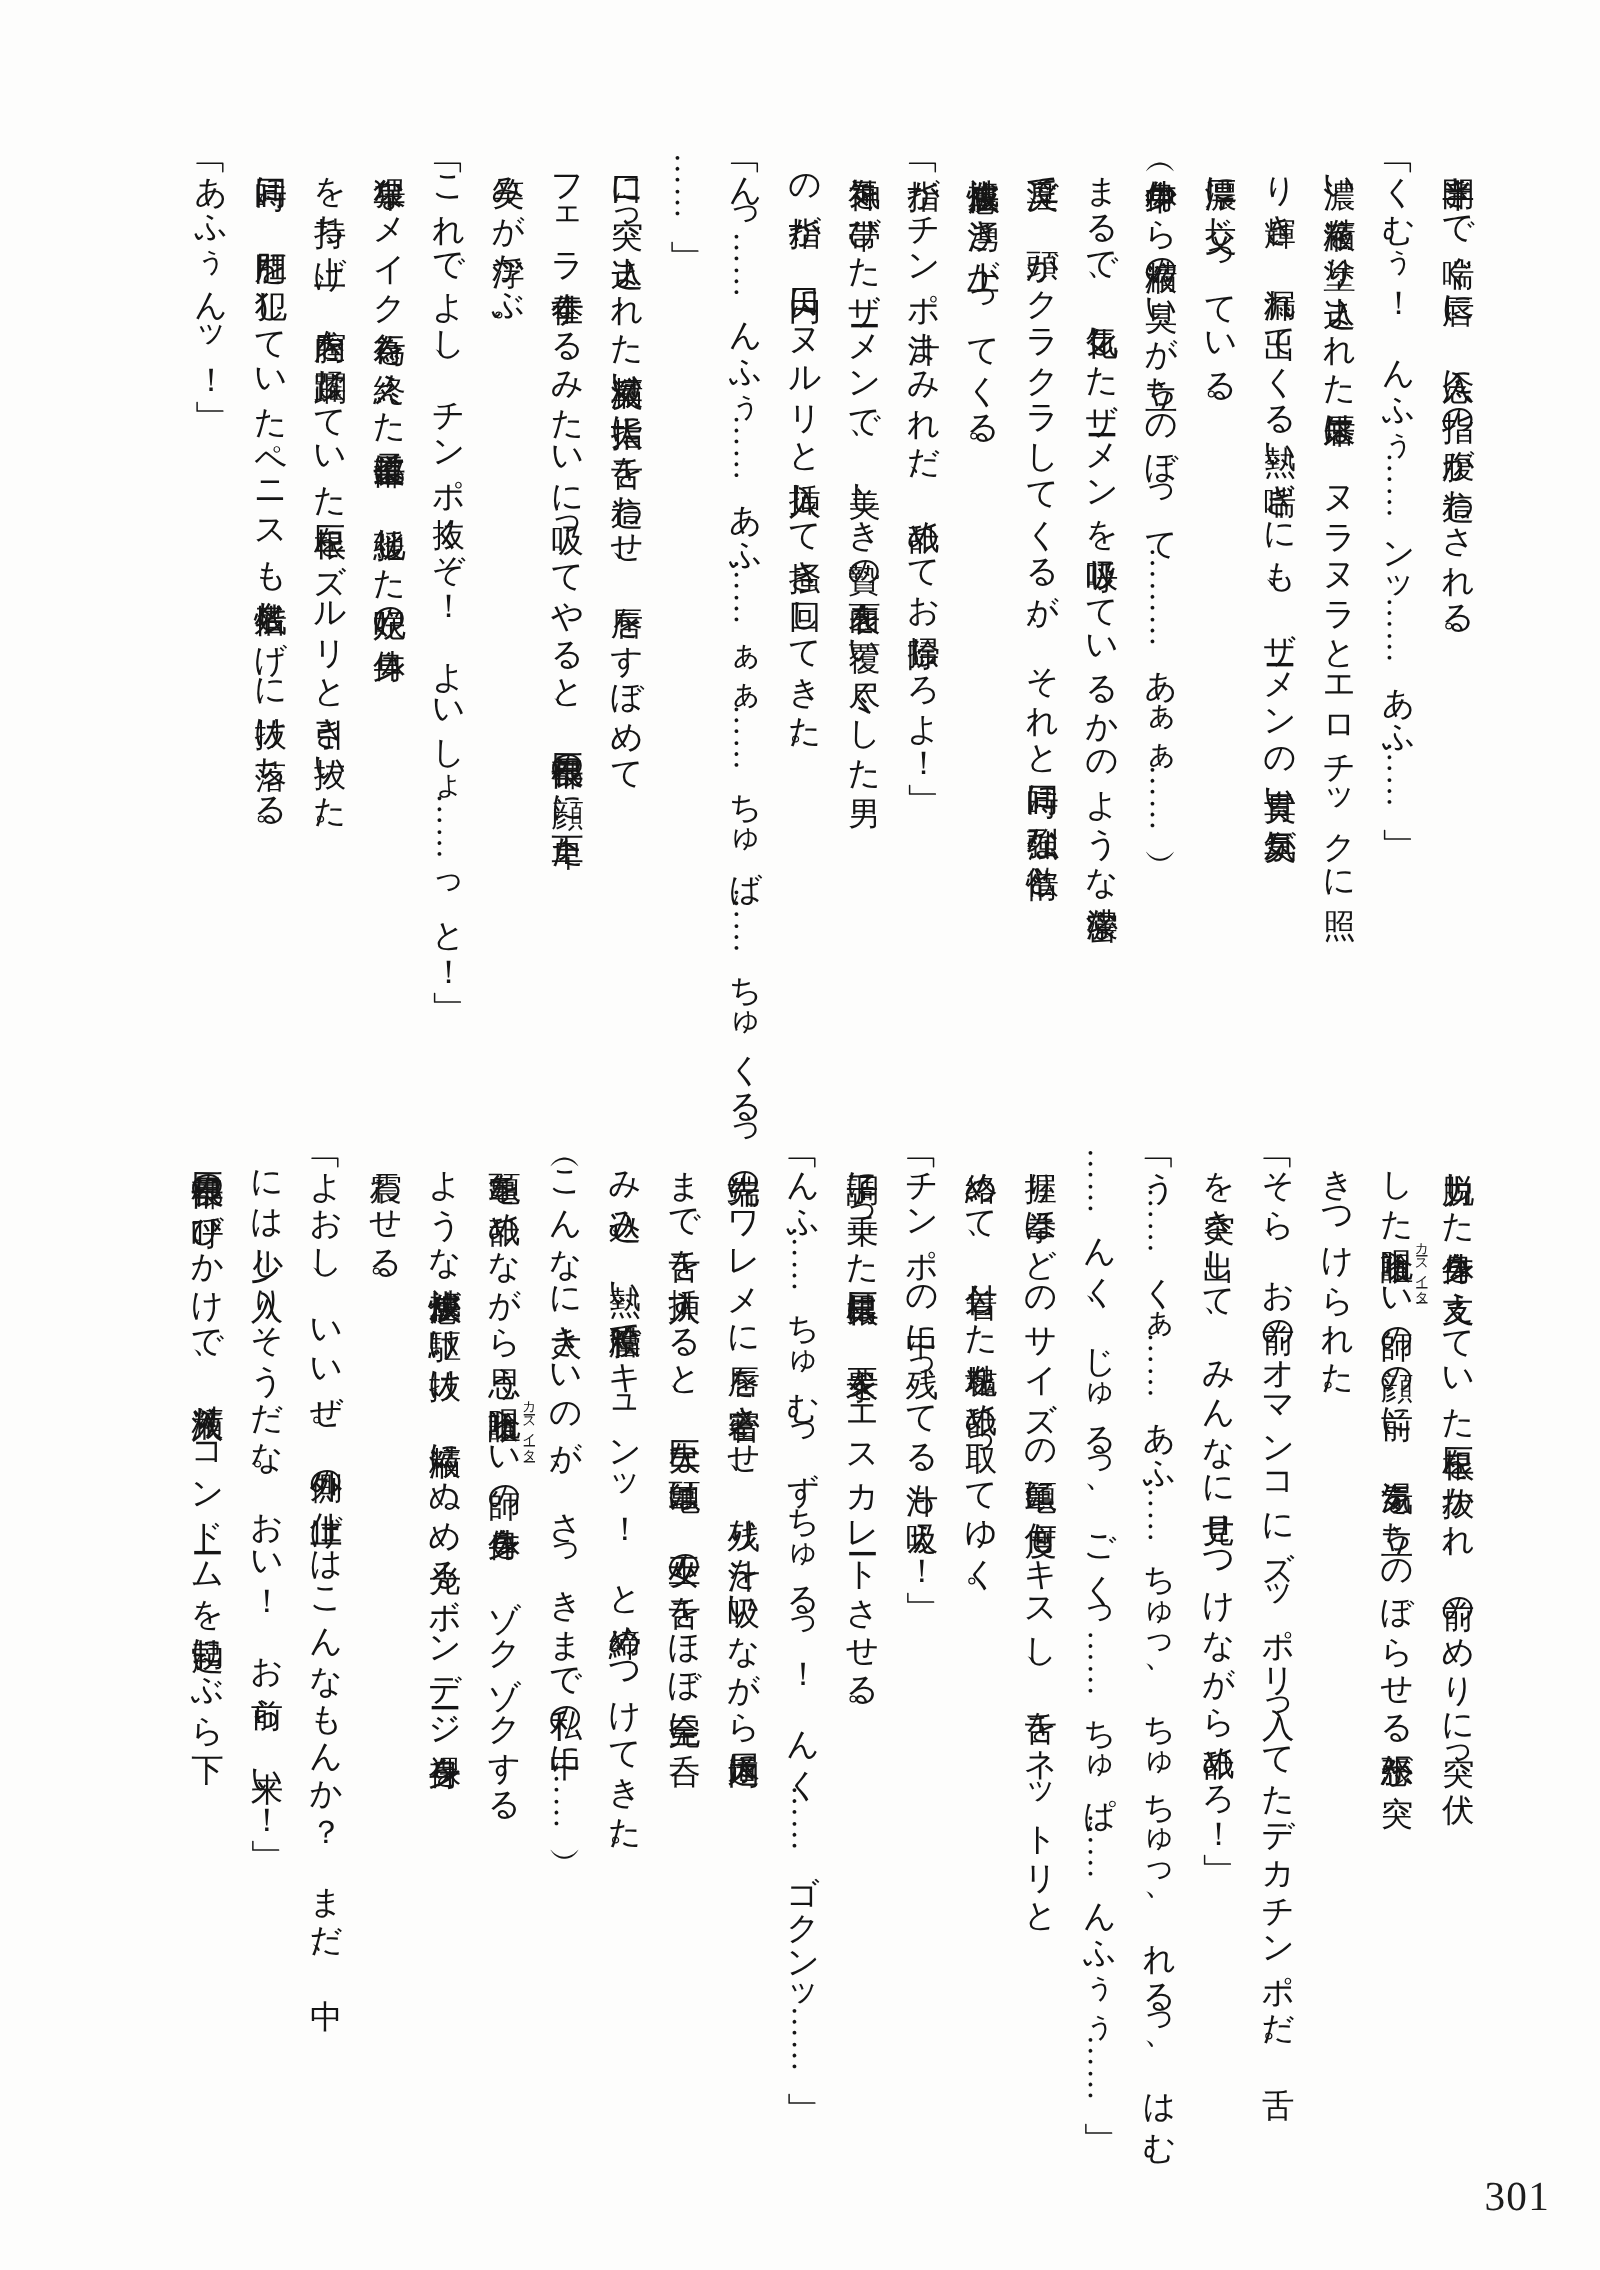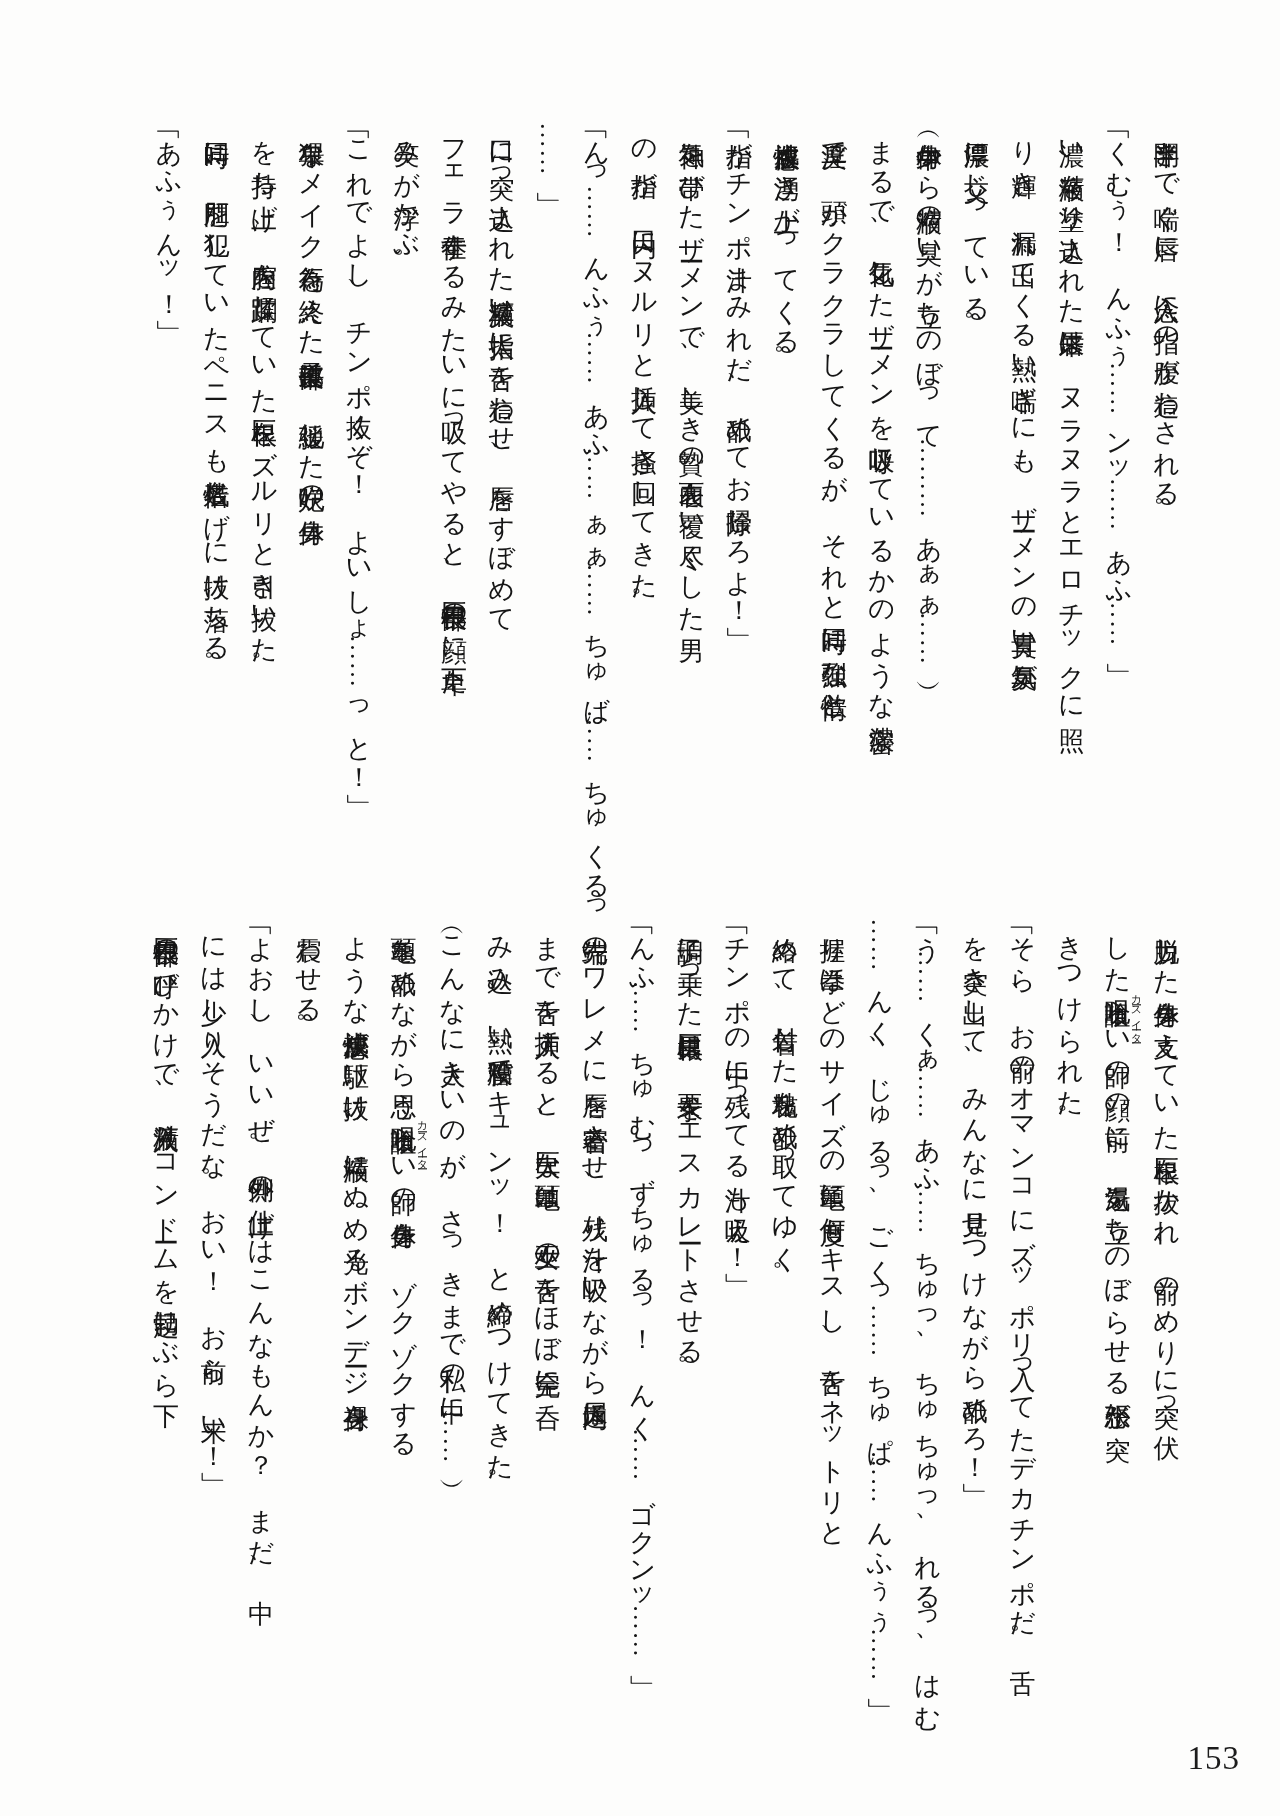--- a/index.html
+++ b/index.html
@@ -98,14 +98,14 @@
       <p>み込み、熱い粘膜管でキュンッ！　と締めつけてきた。</p>
       <p>（こんなに大きいのが、さっきまで私の中に……）</p>
       <p>亀頭を舐めながら思う<ruby>呪詛喰らい師<rt>カースイーター</rt></ruby>の身体を、ゾクゾクする</p>
       <p>ような被虐快感が駆け抜け、精液にぬめ光るボンデージ裸身を</p>
       <p>震わせる。</p>
       <p>「よおし、いいぜ。外側の仕上げはこんなもんか？　まだ、中</p>
       <p>には少し入りそうだな。おい！　お前ら、来い！」</p>
       <p>巨根部長の呼びかけで、精液入りコンドームを勃起にぶら下</p>
     </section>
 
-  <div class="page-number">153</div>
+  <div class="page-number">301</div>
 </div>
 
 </body></html>

